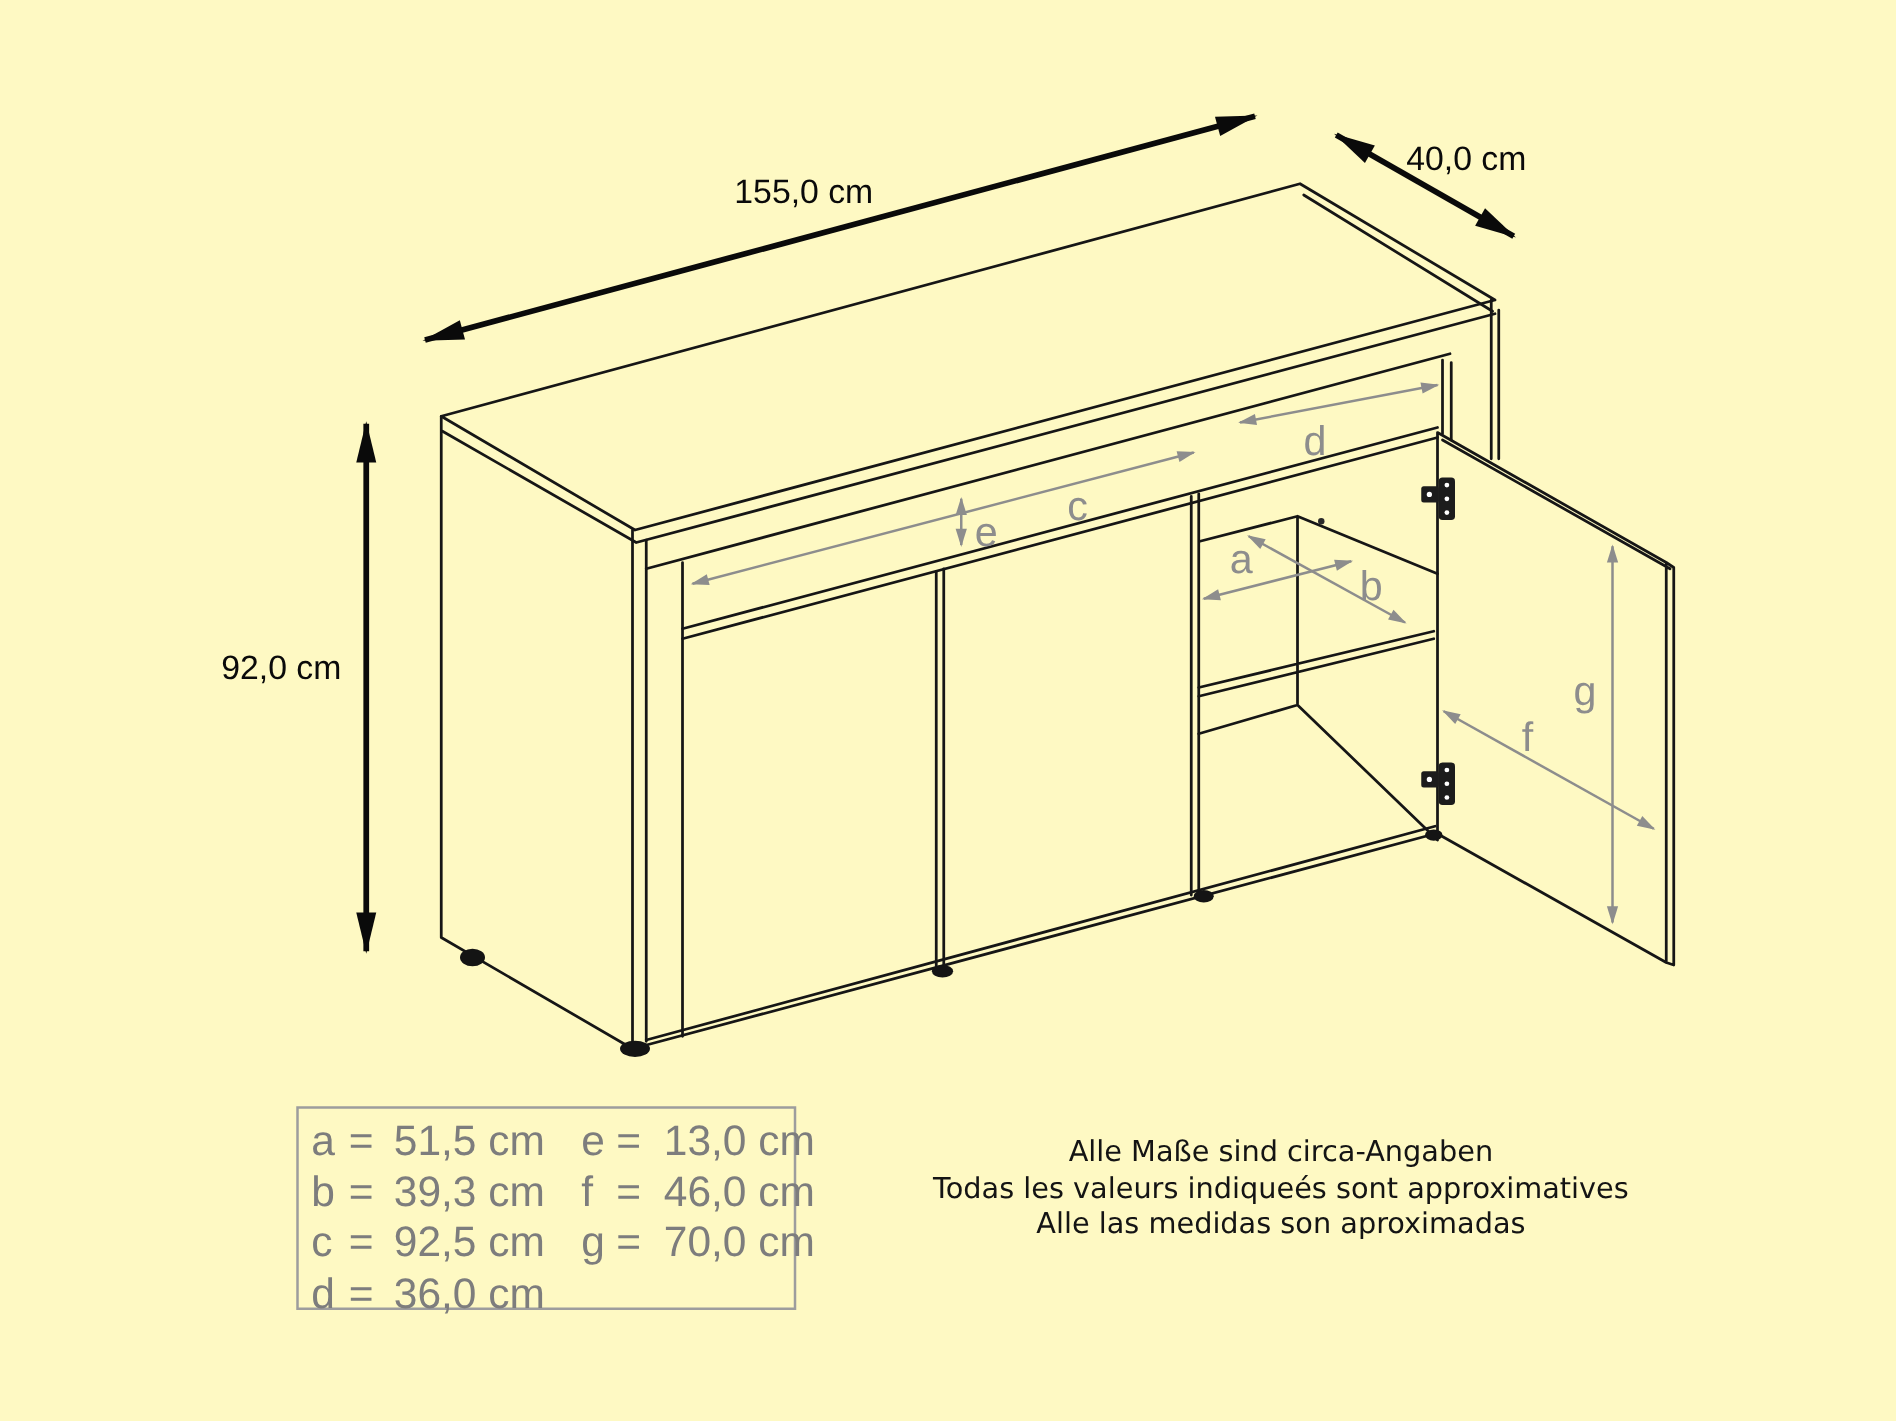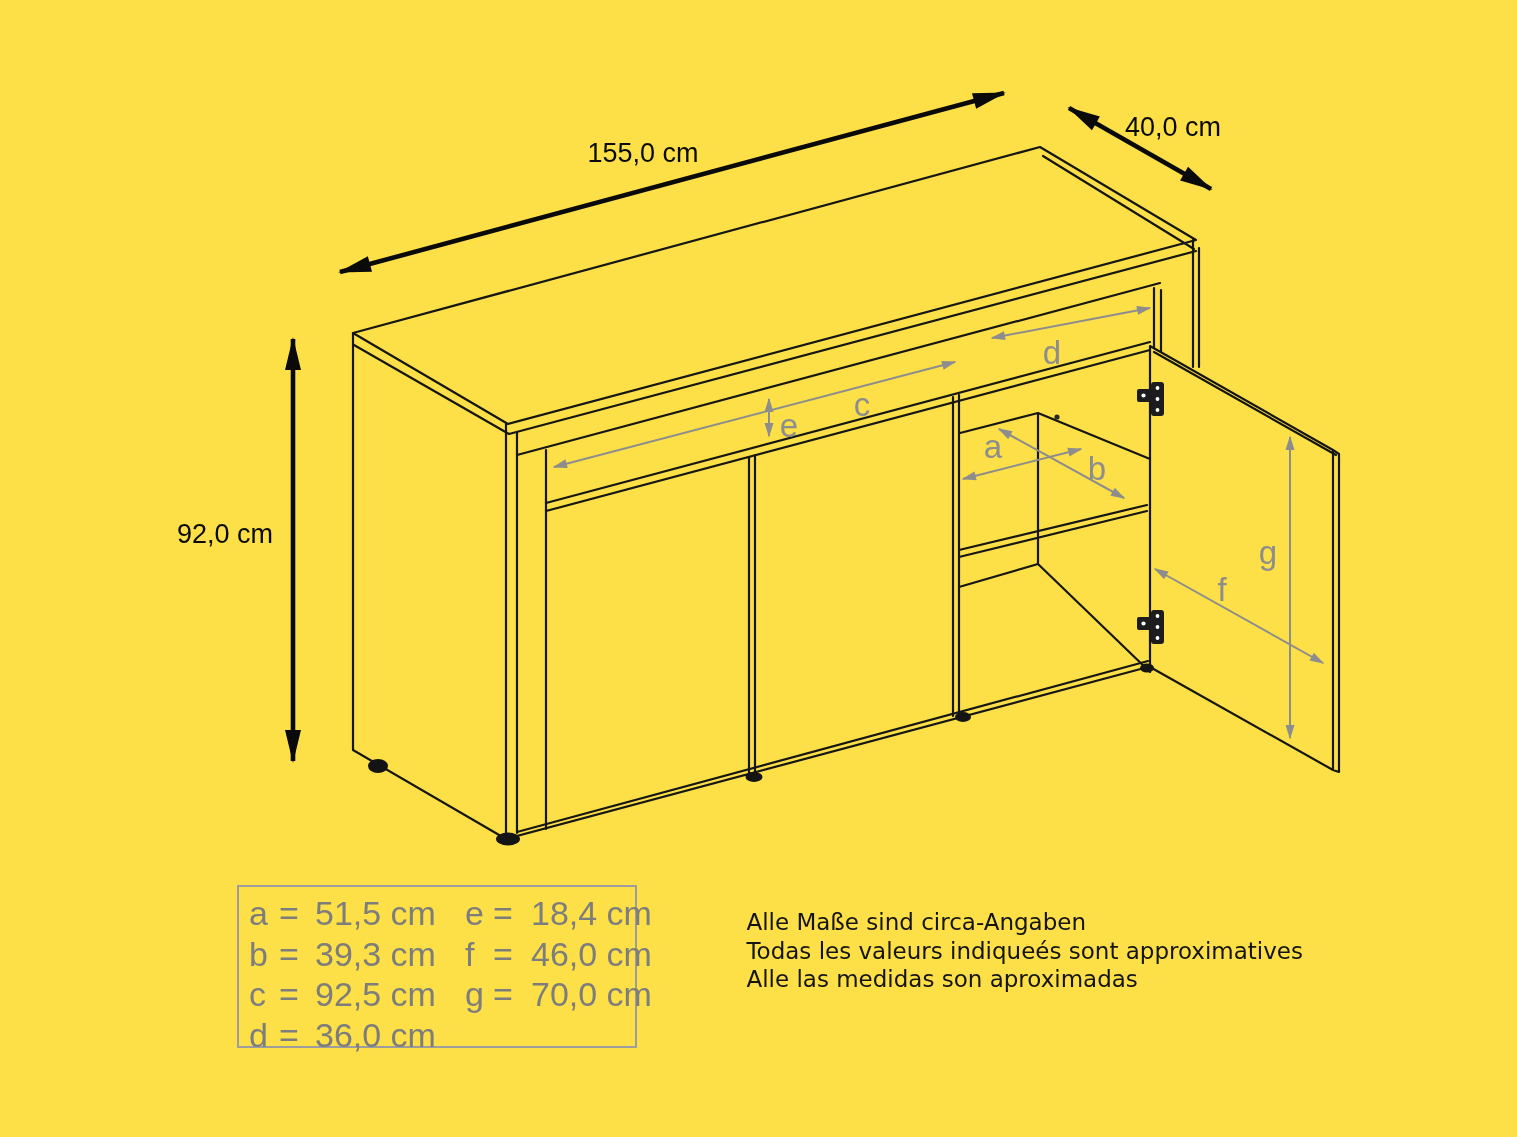--- a/index.html
+++ b/index.html
@@ -1,28 +1,28 @@
 <!DOCTYPE html>
 <html><head>
 <meta charset="utf-8">
 <style>
   html,body{margin:0;padding:0;background:#fff;}
-  .page{position:relative;width:1517px;height:1137px;background:#fde047;overflow:hidden;
+  .page{position:relative;width:1517px;height:1137px;background:#fef9c3;overflow:hidden;
         font-family:"Liberation Sans", sans-serif;}
   .page svg{position:absolute;left:0;top:0;}
   svg text{font-family:"Liberation Sans", sans-serif;}
   .dimtxt{font-size:27px;fill:#0a0a0a;}
   .callout{font-size:33px;fill:#8d8d8d;}
   .legend{position:absolute;left:237px;top:885px;width:400px;height:163px;
           border:2px solid #9d9d9d;box-sizing:border-box;
           display:grid;grid-template-columns:30px 36px 150px 28px 38px 1fr;
           align-content:start;padding:6px 0 0 10px;
           font-size:34px;line-height:40.5px;color:#7d7d7d;}
   .legend span{white-space:nowrap;}
-  .notes{position:absolute;right:214px;top:908px;text-align:left;
+  .notes{position:absolute;right:214px;top:908px;text-align:center;
          font-family:"DejaVu Sans", sans-serif;font-size:23px;line-height:28.6px;color:#141414;}
 </style>
 </head>
 <body>
 
 <div class="page">
 
   <svg width="1517" height="1137" viewBox="0 0 1517 1137">
     <defs>
       <marker id="mB" markerUnits="userSpaceOnUse" markerWidth="38" markerHeight="22" refX="34" refY="11" orient="auto-start-reverse">
@@ -124,21 +124,21 @@
       <text class="callout" x="1268" y="564" text-anchor="middle">g</text>
     </g>
   </svg>
 
   <div class="legend">
     <span>a</span>
     <span>=</span>
     <span>51,5 cm</span>
     <span>e</span>
     <span>=</span>
-    <span>18,4 cm</span>
+    <span>13,0 cm</span>
 
     <span>b</span>
     <span>=</span>
     <span>39,3 cm</span>
     <span>f</span>
     <span>=</span>
     <span>46,0 cm</span>
 
     <span>c</span>
     <span>=</span>

